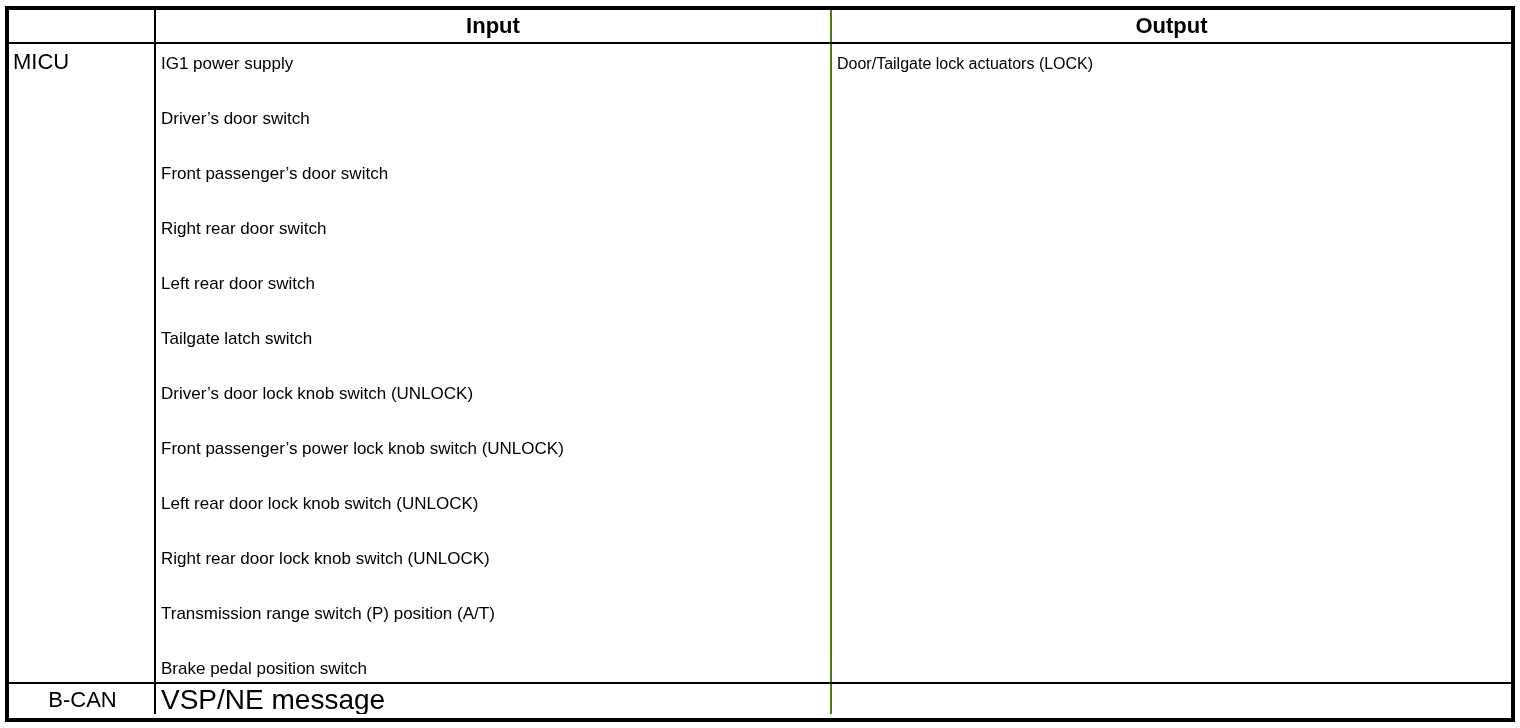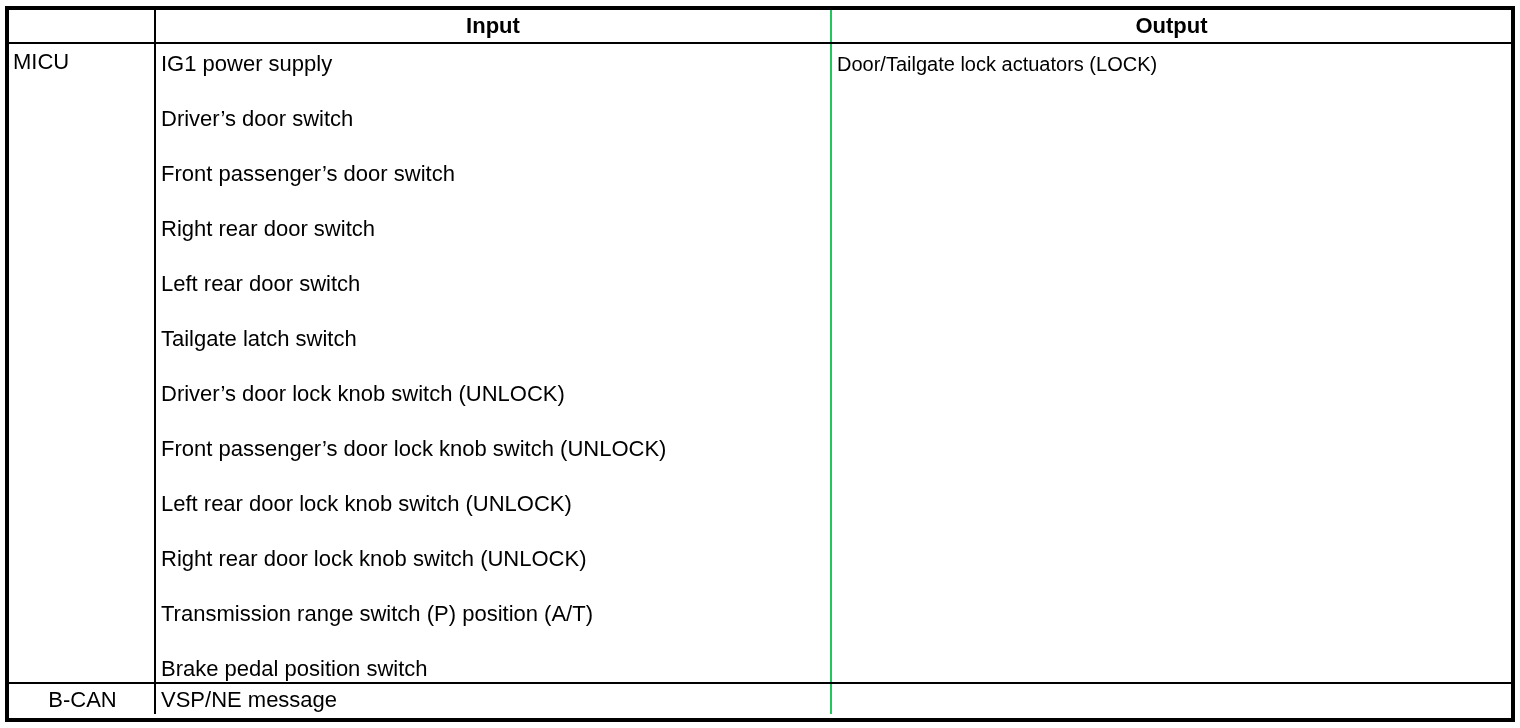--- a/index.html
+++ b/index.html
@@ -34,21 +34,21 @@
   }
   .row + .row {
     border-top: 2px solid #000000;
   }
   .cell {
     box-sizing: border-box;
     overflow: hidden;
   }
   .c1 { width: 145px; flex: 0 0 145px; }
   .c2 { width: 676px; flex: 0 0 676px; border-left: 2px solid #000000; }
-  .c3 { flex: 1 1 auto; border-left: 2px solid #22c55e; }
+  .c3 { flex: 1 1 auto; border-left: 2px solid #4d7c0f; }
   .header-row {
     height: 32px;
   }
   .header-row .cell {
     font-weight: bold;
     font-size: 22px;
     line-height: 31px;
     text-align: center;
   }
   .body-row {
@@ -64,36 +64,36 @@
   }
   .bcan-row .src-cell {
     padding-top: 2px;
     line-height: 28px;
     text-align: center;
   }
   .input-cell {
     padding: 6px 2px 0 5px;
   }
   .input-item {
-    font-size: 22px;
+    font-size: 17px;
     line-height: 28px;
     margin-bottom: 27px;
     white-space: nowrap;
   }
   .input-item:last-child {
     margin-bottom: 0;
   }
   .output-cell {
-    font-size: 20px;
+    font-size: 16px;
     line-height: 28px;
     padding: 6px 2px 0 5px;
     white-space: nowrap;
   }
   .bcan-input {
-    font-size: 22px;
+    font-size: 28px;
     line-height: 28px;
     padding: 2px 2px 0 5px;
     white-space: nowrap;
   }
 </style>
 </head>
 <body>
 
 <div class="page">
   <div class="tbl">
@@ -107,21 +107,21 @@
     <div class="row body-row">
       <div class="cell c1 src-cell">MICU</div>
       <div class="cell c2 input-cell">
         <div class="input-item">IG1 power supply</div>
         <div class="input-item">Driver’s door switch</div>
         <div class="input-item">Front passenger’s door switch</div>
         <div class="input-item">Right rear door switch</div>
         <div class="input-item">Left rear door switch</div>
         <div class="input-item">Tailgate latch switch</div>
         <div class="input-item">Driver’s door lock knob switch (UNLOCK)</div>
-        <div class="input-item">Front passenger’s door lock knob switch (UNLOCK)</div>
+        <div class="input-item">Front passenger’s power lock knob switch (UNLOCK)</div>
         <div class="input-item">Left rear door lock knob switch (UNLOCK)</div>
         <div class="input-item">Right rear door lock knob switch (UNLOCK)</div>
         <div class="input-item">Transmission range switch (P) position (A/T)</div>
         <div class="input-item">Brake pedal position switch</div>
       </div>
       <div class="cell c3 output-cell">Door/Tailgate lock actuators (LOCK)</div>
     </div>
 
     <div class="row bcan-row">
       <div class="cell c1 src-cell">B-CAN</div>

